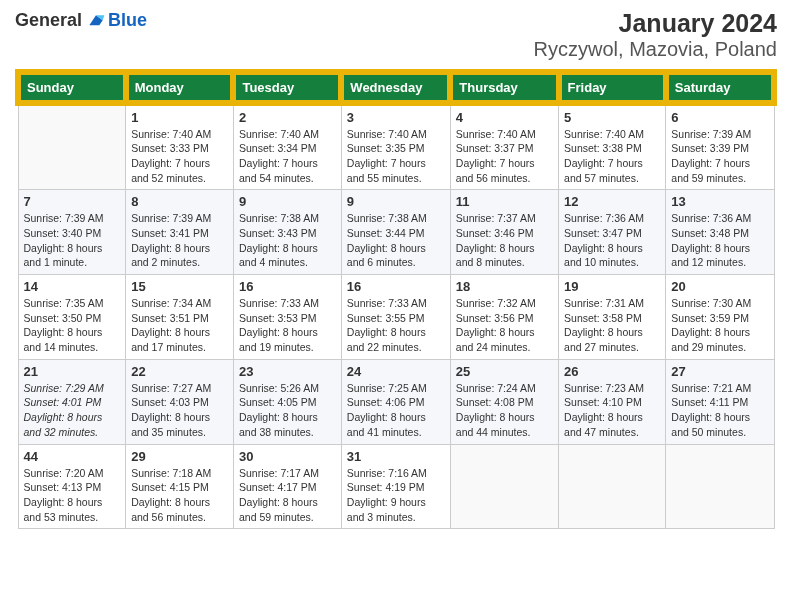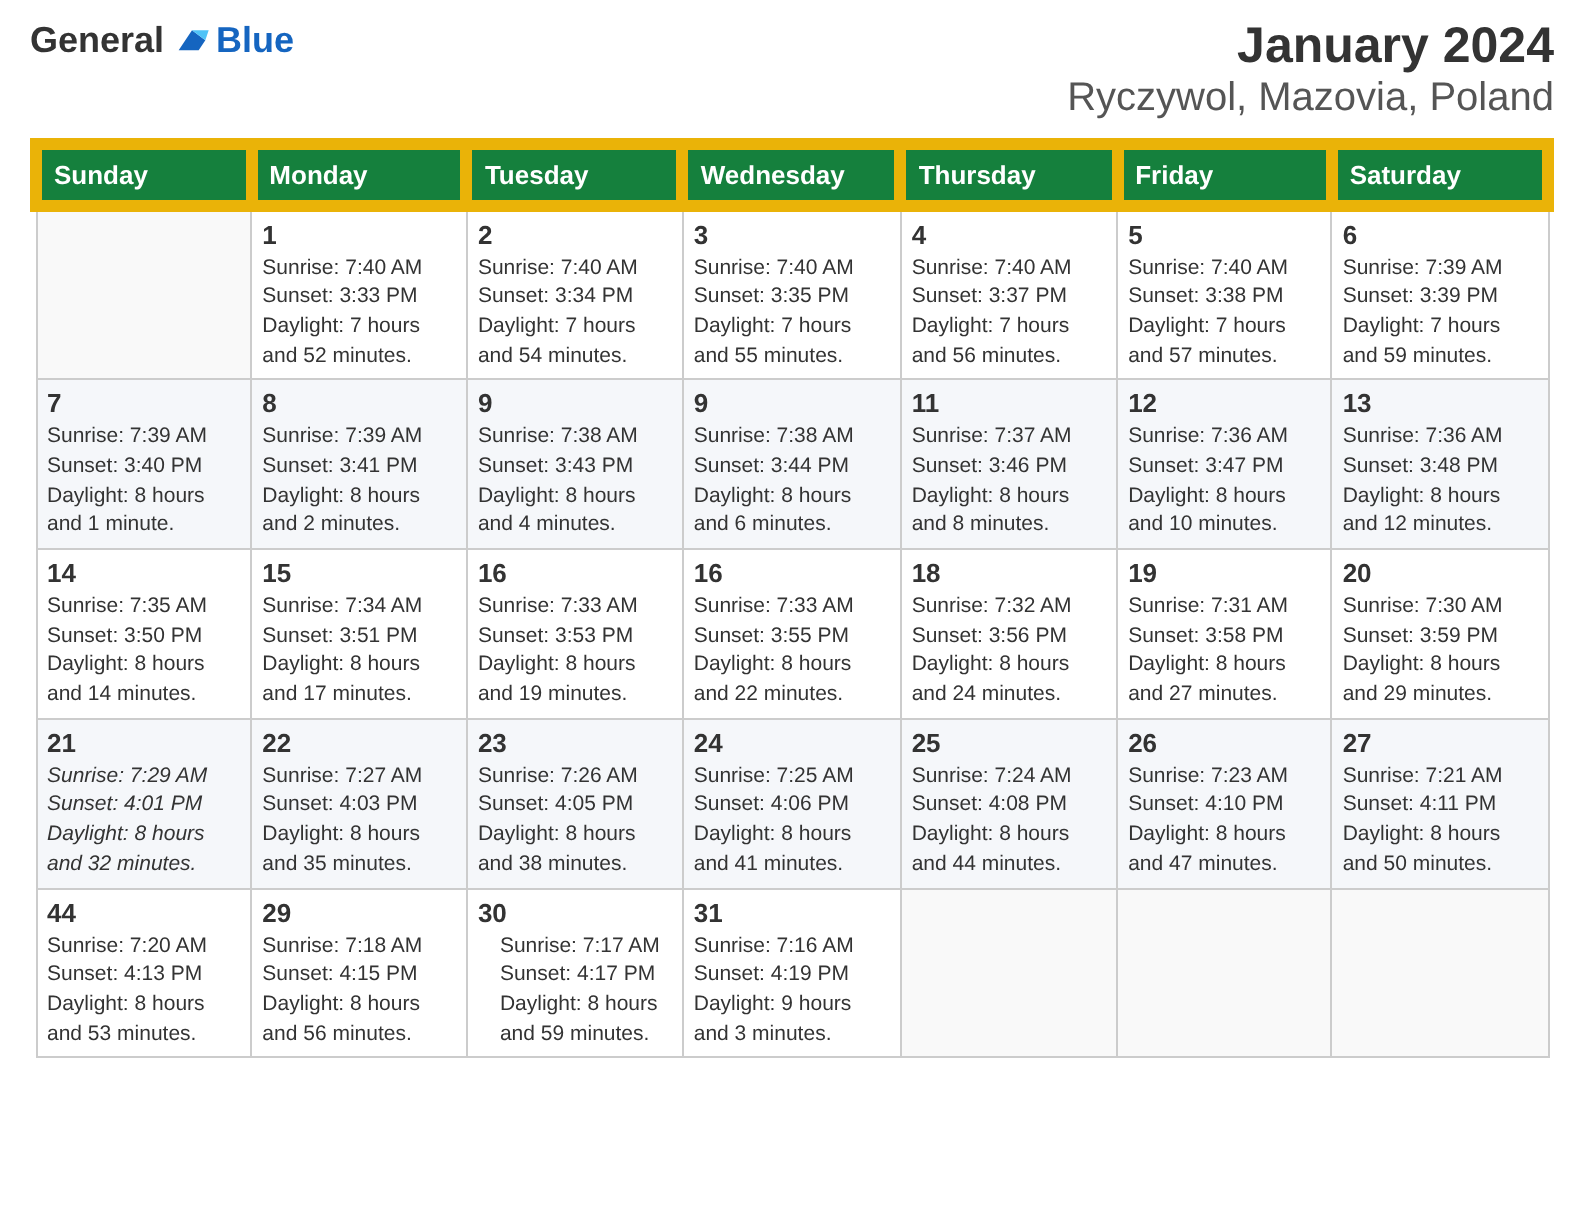--- a/index.html
+++ b/index.html
@@ -277,21 +277,21 @@
         </td>
         <td>
           <span class="day-number">22</span>
           <div class="day-info" style="white-space: pre-line;">Sunrise: 7:27 AM
 Sunset: 4:03 PM
 Daylight: 8 hours
 and 35 minutes.</div>
         </td>
         <td>
           <span class="day-number">23</span>
-          <div class="day-info" style="white-space: pre-line;">Sunrise: 7:26 AM
+          <div class="day-info" style="white-space: pre-line;">Sunrise: 5:26 AM
 Sunset: 4:05 PM
 Daylight: 8 hours
 and 38 minutes.</div>
         </td>
         <td>
           <span class="day-number">24</span>
           <div class="day-info" style="white-space: pre-line;">Sunrise: 7:25 AM
 Sunset: 4:06 PM
 Daylight: 8 hours
 and 41 minutes.</div>
@@ -328,21 +328,21 @@
         </td>
         <td>
           <span class="day-number">29</span>
           <div class="day-info" style="white-space: pre-line;">Sunrise: 7:18 AM
 Sunset: 4:15 PM
 Daylight: 8 hours
 and 56 minutes.</div>
         </td>
         <td>
           <span class="day-number">30</span>
-          <div class="day-info" style="white-space: pre-line; margin-left: 11px;">Sunrise: 7:17 AM
+          <div class="day-info" style="white-space: pre-line;">Sunrise: 7:17 AM
 Sunset: 4:17 PM
 Daylight: 8 hours
 and 59 minutes.</div>
         </td>
         <td>
           <span class="day-number">31</span>
           <div class="day-info" style="white-space: pre-line;">Sunrise: 7:16 AM
 Sunset: 4:19 PM
 Daylight: 9 hours
 and 3 minutes.</div>

